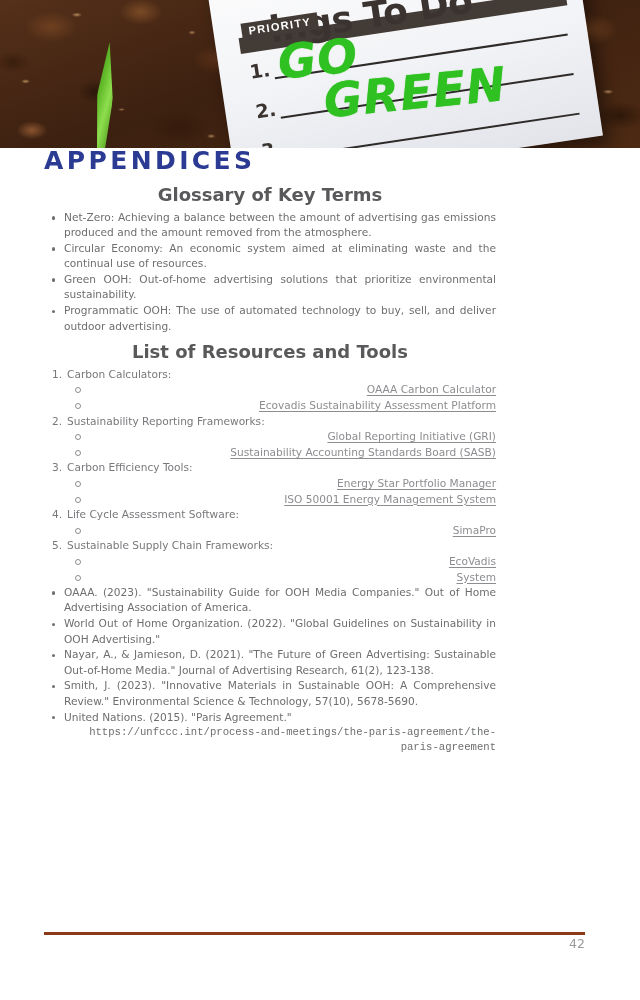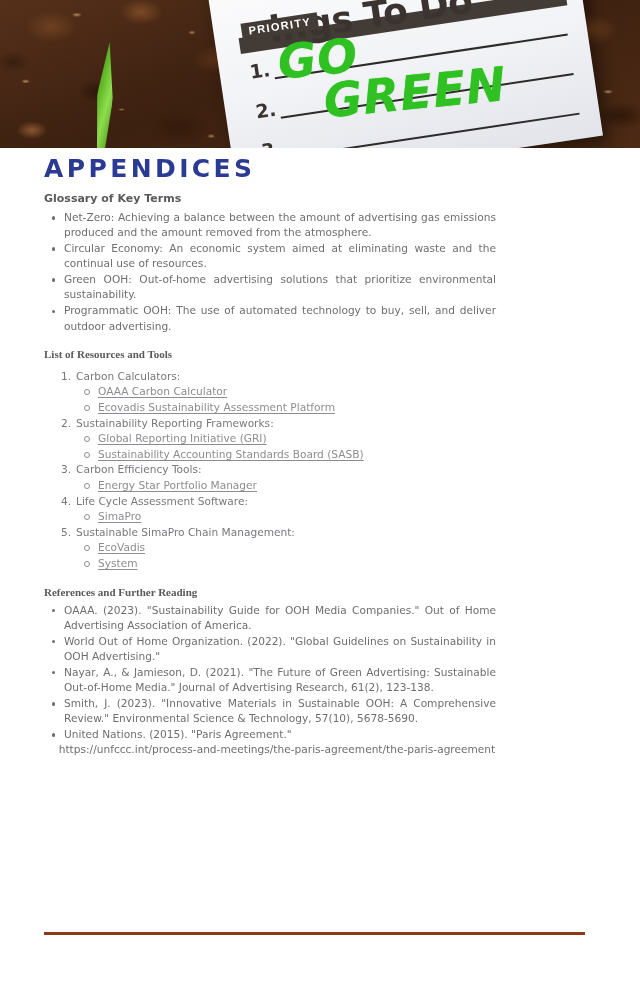--- a/index.html
+++ b/index.html
@@ -135,43 +135,44 @@
     letter-spacing:1px;
     transform:rotate(3deg);
     text-shadow:0 0 1px rgba(47,192,33,.8);
   }
   .go-green span { display:block; }
   .go-green .l2 { margin-left:42px; }
 
   
   .content {
     position:absolute;
-    left:0; top:140px;
+    left:0; top:132px;
     width:548px;
     padding:0 52px 0 44px;
   }
 
   .doc-title {
     font-family:"DejaVu Sans", sans-serif;
     font-weight:700;
     font-size:25px;
     letter-spacing:3.4px;
     color:#2b3a92;
     margin-top:14px;
     margin-bottom:9px;
   }
 
   h2.section-head {
     font-family:"DejaVu Sans", sans-serif;
     font-weight:700;
-    font-size:11px;
+    font-size:18px;
     color:#59595b;
     margin-bottom:5px;
-  }
-  h2.spaced { margin-top:14px;font-family:Liberation Serif, serif; }
+    text-align:center;
+  }
+  h2.spaced { margin-top:7px; }
 
   ul.disc {
     list-style:none;
     margin:0 0 0 0;
     padding:0;
   }
   ul.disc > li {
     position:relative;
     padding-left:20px;
     font-size:10.6px;
@@ -183,28 +184,29 @@
   ul.disc > li::before {
     content:"";
     position:absolute;
     left:8px; top:6.3px;
     width:3.4px; height:3.4px;
     border-radius:50%;
     background:#6d6e70;
   }
   .url-line {
     display:block;
-    text-align:center;
+    text-align:right;
     margin-left:-6px;
+    font-family:Liberation Mono, monospace;
   }
 
   
   ol.res {
     list-style:none;
-    margin:9px;
+    margin:0;
     padding:0;
     counter-reset:res;
   }
   ol.res > li {
     counter-increment:res;
     position:relative;
     padding-left:23px;
     font-size:10.6px;
     line-height:15.6px;
     color:#77787b;
@@ -213,20 +215,21 @@
     content:counter(res) ".";
     position:absolute;
     left:8px; top:0;
     color:#77787b;
     font-size:10.6px;
   }
   ul.sub {
     list-style:none;
     margin:0;
     padding:0;
+    text-align:right;
   }
   ul.sub > li {
     position:relative;
     padding-left:22px;
     font-size:10.6px;
     line-height:15.6px;
     color:#8c8d90;
   }
   ul.sub > li::before {
     content:"";
@@ -315,46 +318,47 @@
         <span>Sustainability Reporting Frameworks:</span>
         <ul class="sub">
           <li><span class="lnk">Global Reporting Initiative (GRI)</span></li>
           <li><span class="lnk">Sustainability Accounting Standards Board (SASB)</span></li>
         </ul>
       </li>
       <li>
         <span>Carbon Efficiency Tools:</span>
         <ul class="sub">
           <li><span class="lnk">Energy Star Portfolio Manager</span></li>
+          <li><span class="lnk">ISO 50001 Energy Management System</span></li>
         </ul>
       </li>
       <li>
         <span>Life Cycle Assessment Software:</span>
         <ul class="sub">
           <li><span class="lnk">SimaPro</span></li>
         </ul>
       </li>
       <li>
-        <span>Sustainable SimaPro Chain Management:</span>
+        <span>Sustainable Supply Chain Frameworks:</span>
         <ul class="sub">
           <li><span class="lnk">EcoVadis</span></li>
           <li><span class="lnk">System</span></li>
         </ul>
       </li>
     </ol>
 
-    <h2 class="section-head spaced">References and Further Reading</h2>
     <ul class="disc">
       <li><span>OAAA. (2023). "Sustainability Guide for OOH Media Companies." Out of Home Advertising Association of America.</span></li>
       <li><span>World Out of Home Organization. (2022). "Global Guidelines on Sustainability in OOH Advertising."</span></li>
       <li><span>Nayar, A., &amp; Jamieson, D. (2021). "The Future of Green Advertising: Sustainable Out-of-Home Media." Journal of Advertising Research, 61(2), 123-138.</span></li>
       <li><span>Smith, J. (2023). "Innovative Materials in Sustainable OOH: A Comprehensive Review." Environmental Science &amp; Technology, 57(10), 5678-5690.</span></li>
       <li>
         <span>United Nations. (2015). "Paris Agreement."</span>
         <span class="url-line">https://unfccc.int/process-and-meetings/the-paris-agreement/the-paris-agreement</span>
       </li>
     </ul>
 
   </div>
 
   <div class="footer-rule"></div>
+  <div class="page-num">42</div>
 
 </div>
 
 </body></html>

